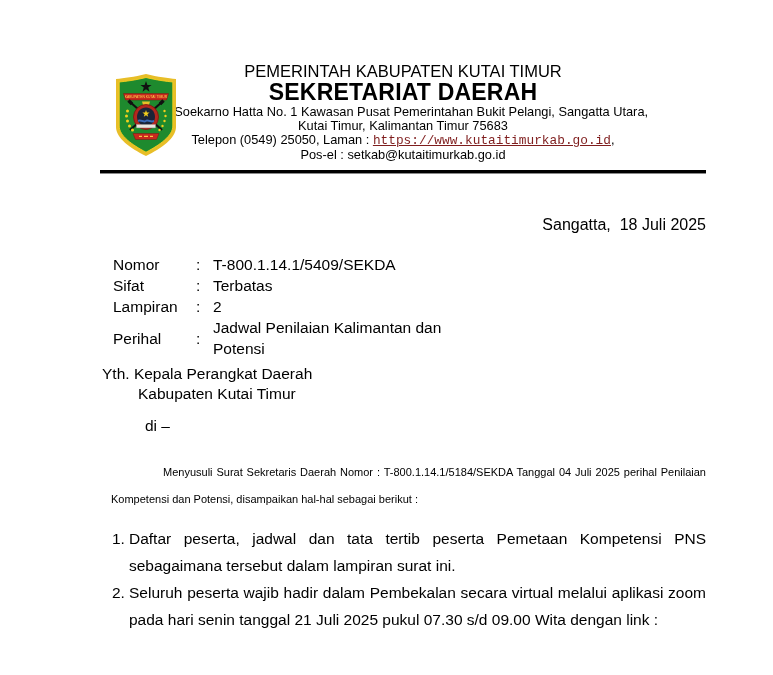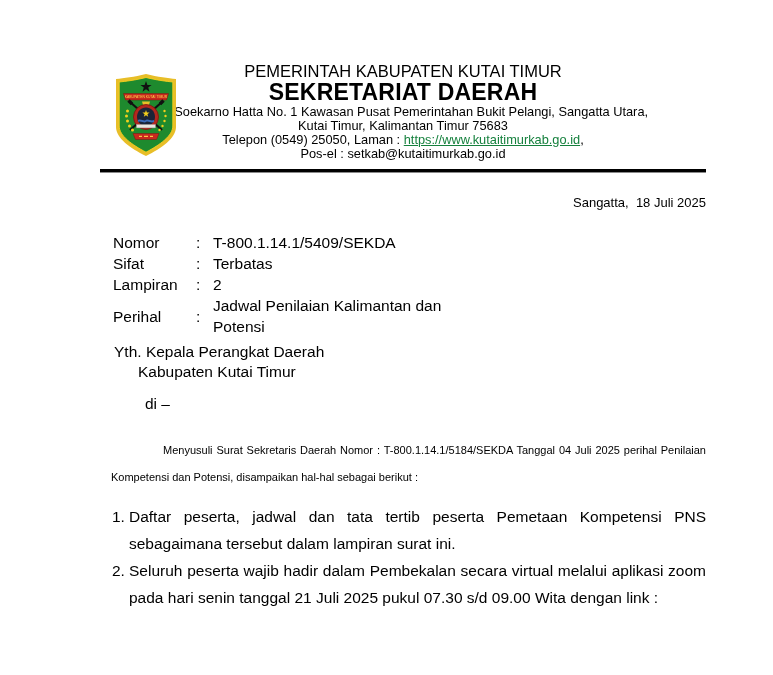--- a/index.html
+++ b/index.html
@@ -28,45 +28,45 @@
     position: absolute;
     left: 13px;
     top: 11px;
     width: 66px;
     height: 84px;
   }
   .lh-text { text-align: center; }
   .gov     { font-size: 16.5px; line-height: 18px; }
   .agency  { font-size: 23px; font-weight: bold; line-height: 25px; letter-spacing: 0.2px; }
   .addr    { font-size: 12.8px; line-height: 14px; }
-  .addr a  { color: #15803d; text-decoration: underline; }
+  .addr a  { color: #7f1d1d; text-decoration: underline; font-family: Liberation Mono, monospace; }
   .rule {
     margin-top: 8px;
     height: 3px;
     background: #000000;
     border-bottom: 1px solid #8a8a8a;
     width: 606px;
   }
 
   
   .date {
-    margin-top: 21px;
+    margin-top: 42px;
     text-align: right;
-    font-size: 13px;
+    font-size: 16px;
     line-height: 17px;
     white-space: pre;
   }
   .meta { margin-top: 21px; margin-left: 13px; font-size: 15.5px; }
   .meta-row { display: flex; line-height: 21px; align-items: center; }
   .m-label { width: 83px; flex-shrink: 0; }
   .m-colon { width: 17px; flex-shrink: 0; }
   .m-value { max-width: 255px; }
 
   .addressee { margin-top: 5px; font-size: 15.5px; }
-  .adr-1 { margin-left: 14px; line-height: 20px; }
+  .adr-1 { margin-left: 2px; line-height: 20px; }
   .adr-2 { margin-left: 38px; line-height: 20px; }
   .adr-3 { margin-left: 45px; line-height: 17px; margin-top: 13px; }
   .adr-4 { margin-left: 67px; line-height: 17px; }
 
   .para {
     margin-top: 25px;
     margin-left: 11px;
     width: 595px;
     font-size: 11px;
     line-height: 27px;

